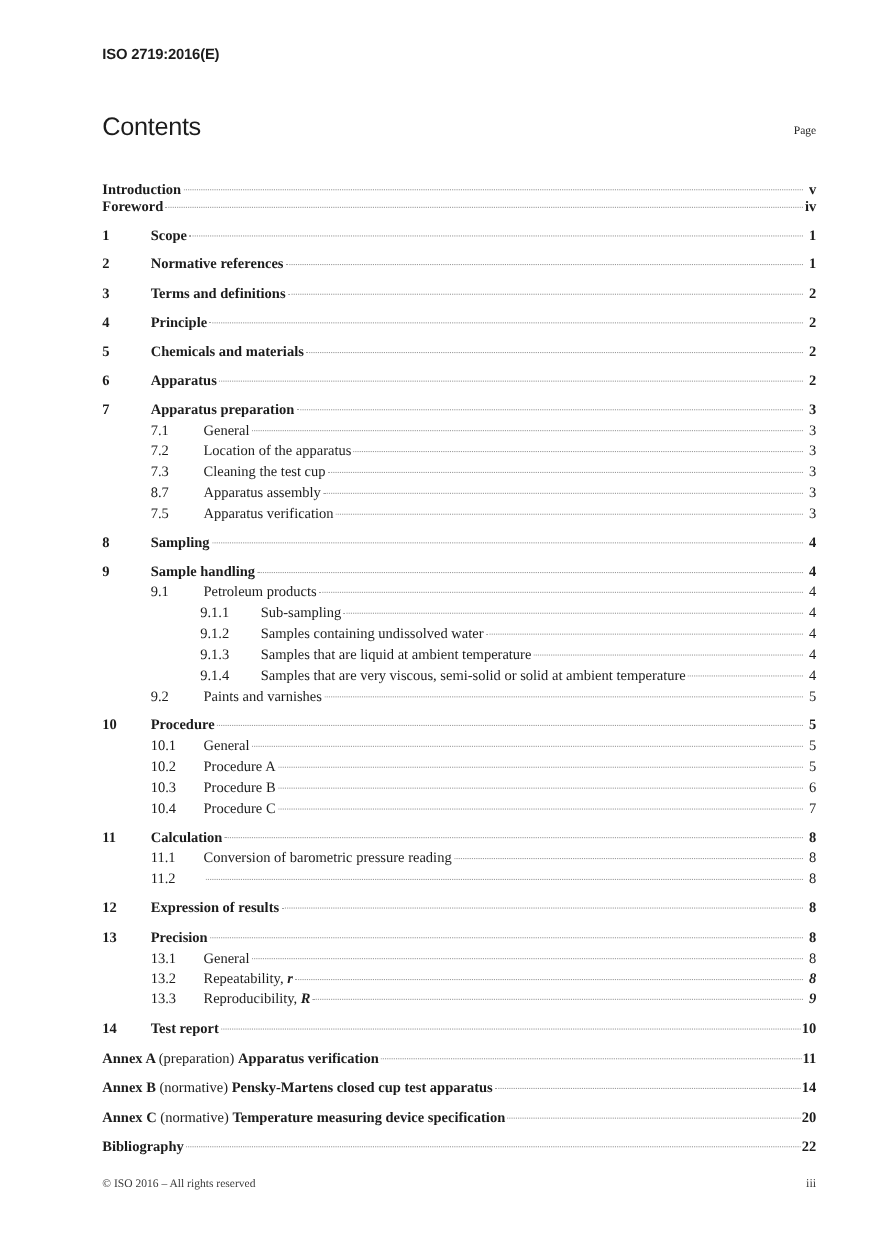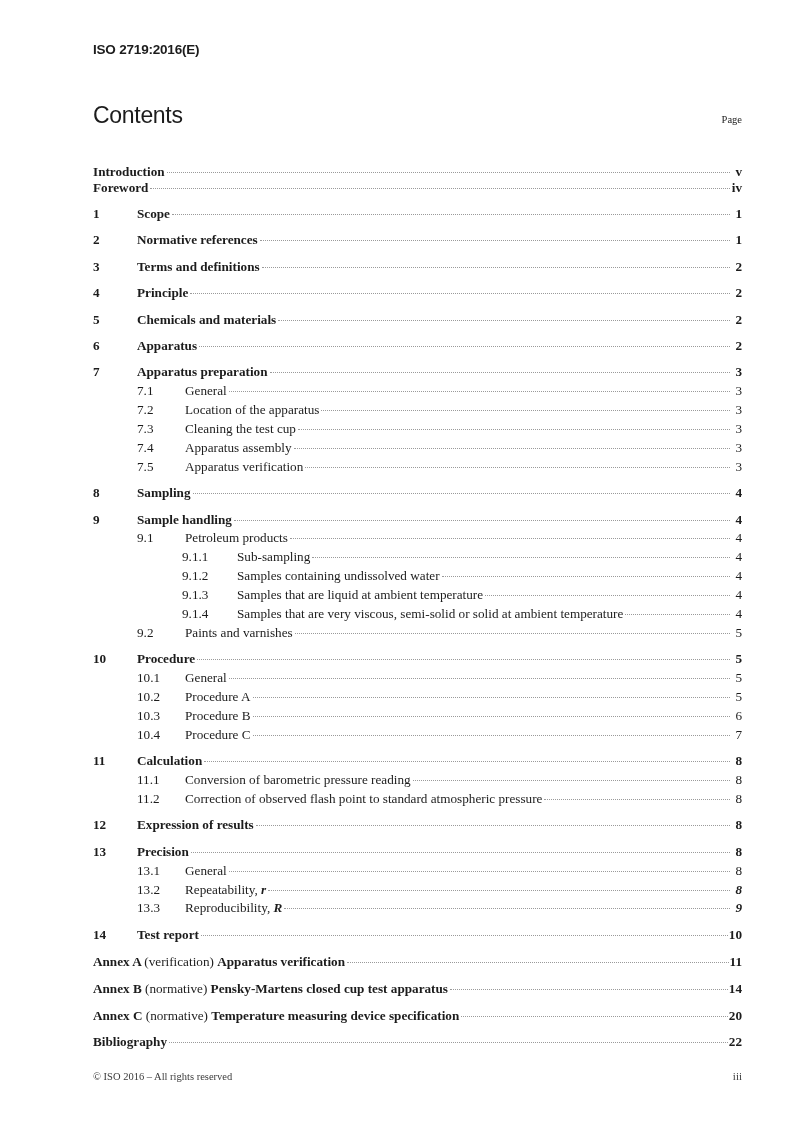--- a/index.html
+++ b/index.html
@@ -236,21 +236,21 @@
         <span class="leader"></span>
         <span class="pg">3</span>
       </div>
       <div class="toc-entry lvl2">
         <span class="num">7.3</span>
         <span class="label"><span>Cleaning the test cup</span></span>
         <span class="leader"></span>
         <span class="pg">3</span>
       </div>
       <div class="toc-entry lvl2">
-        <span class="num">7.4</span>
+        <span class="num">8.7</span>
         <span class="label"><span>Apparatus assembly</span></span>
         <span class="leader"></span>
         <span class="pg">3</span>
       </div>
       <div class="toc-entry lvl2">
         <span class="num">7.5</span>
         <span class="label"><span>Apparatus verification</span></span>
         <span class="leader"></span>
         <span class="pg">3</span>
       </div>
@@ -339,21 +339,20 @@
         <span class="pg">8</span>
       </div>
       <div class="toc-entry lvl2">
         <span class="num">11.1</span>
         <span class="label"><span>Conversion of barometric pressure reading</span></span>
         <span class="leader"></span>
         <span class="pg">8</span>
       </div>
       <div class="toc-entry lvl2">
         <span class="num">11.2</span>
-        <span class="label"><span>Correction of observed flash point to standard atmospheric pressure</span></span>
         <span class="leader"></span>
         <span class="pg">8</span>
       </div>
       <div class="toc-entry lvl1">
         <span class="num">12</span>
         <span class="label"><span>Expression of results</span></span>
         <span class="leader"></span>
         <span class="pg">8</span>
       </div>
       <div class="toc-entry lvl1">
@@ -380,21 +379,21 @@
         <span class="leader"></span>
         <span class="pg italic">9</span>
       </div>
       <div class="toc-entry lvl1">
         <span class="num">14</span>
         <span class="label"><span>Test report</span></span>
         <span class="leader"></span>
         <span class="pg">10</span>
       </div>
       <div class="toc-entry lvl0 annex">
-        <span class="label"><span>Annex A </span><span class="kind">(verification) </span><span>Apparatus verification</span></span>
+        <span class="label"><span>Annex A </span><span class="kind">(preparation) </span><span>Apparatus verification</span></span>
         <span class="leader"></span>
         <span class="pg">11</span>
       </div>
       <div class="toc-entry lvl0 annex">
         <span class="label"><span>Annex B </span><span class="kind">(normative) </span><span>Pensky-Martens closed cup test apparatus</span></span>
         <span class="leader"></span>
         <span class="pg">14</span>
       </div>
       <div class="toc-entry lvl0 annex">
         <span class="label"><span>Annex C </span><span class="kind">(normative) </span><span>Temperature measuring device specification</span></span>

